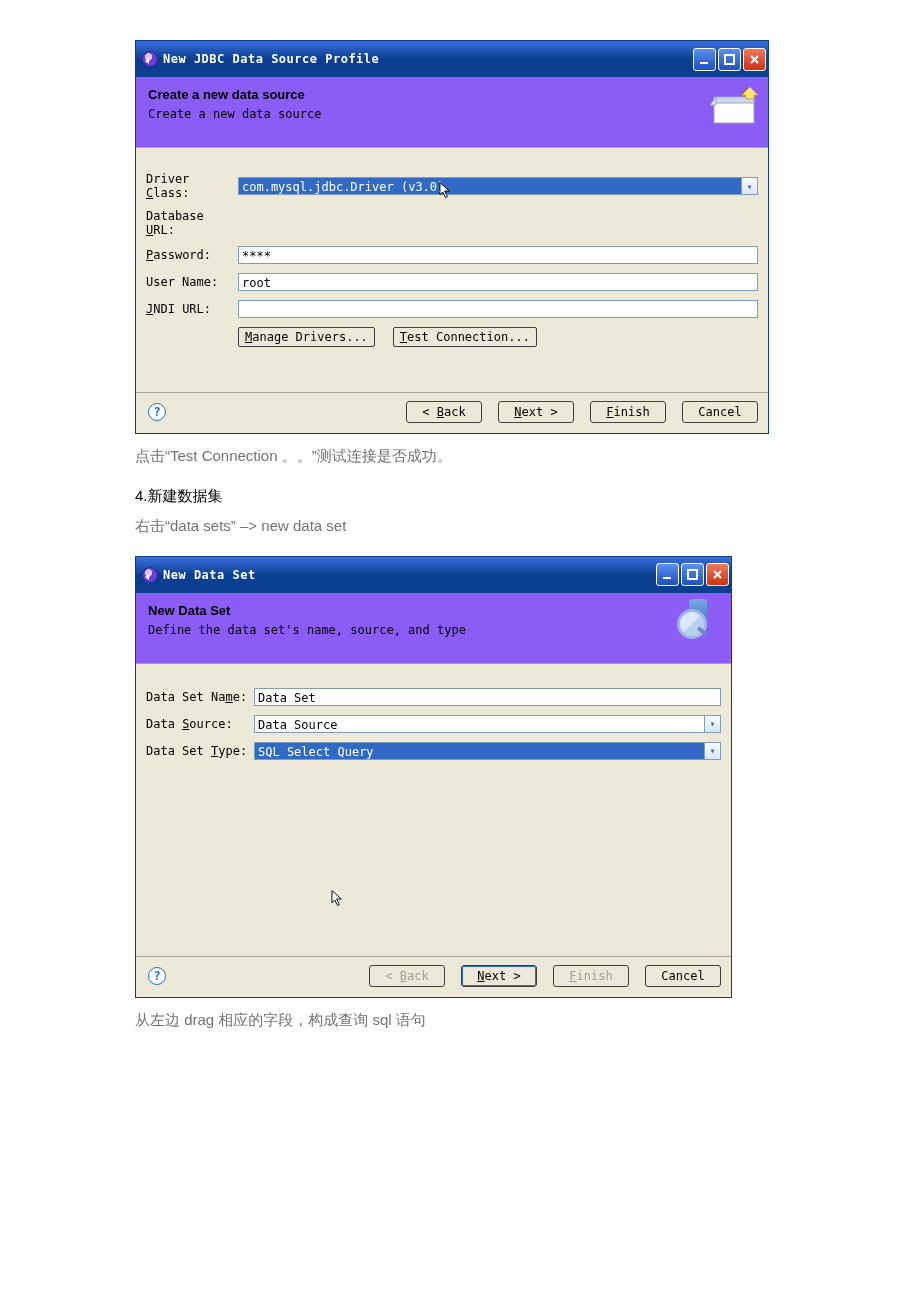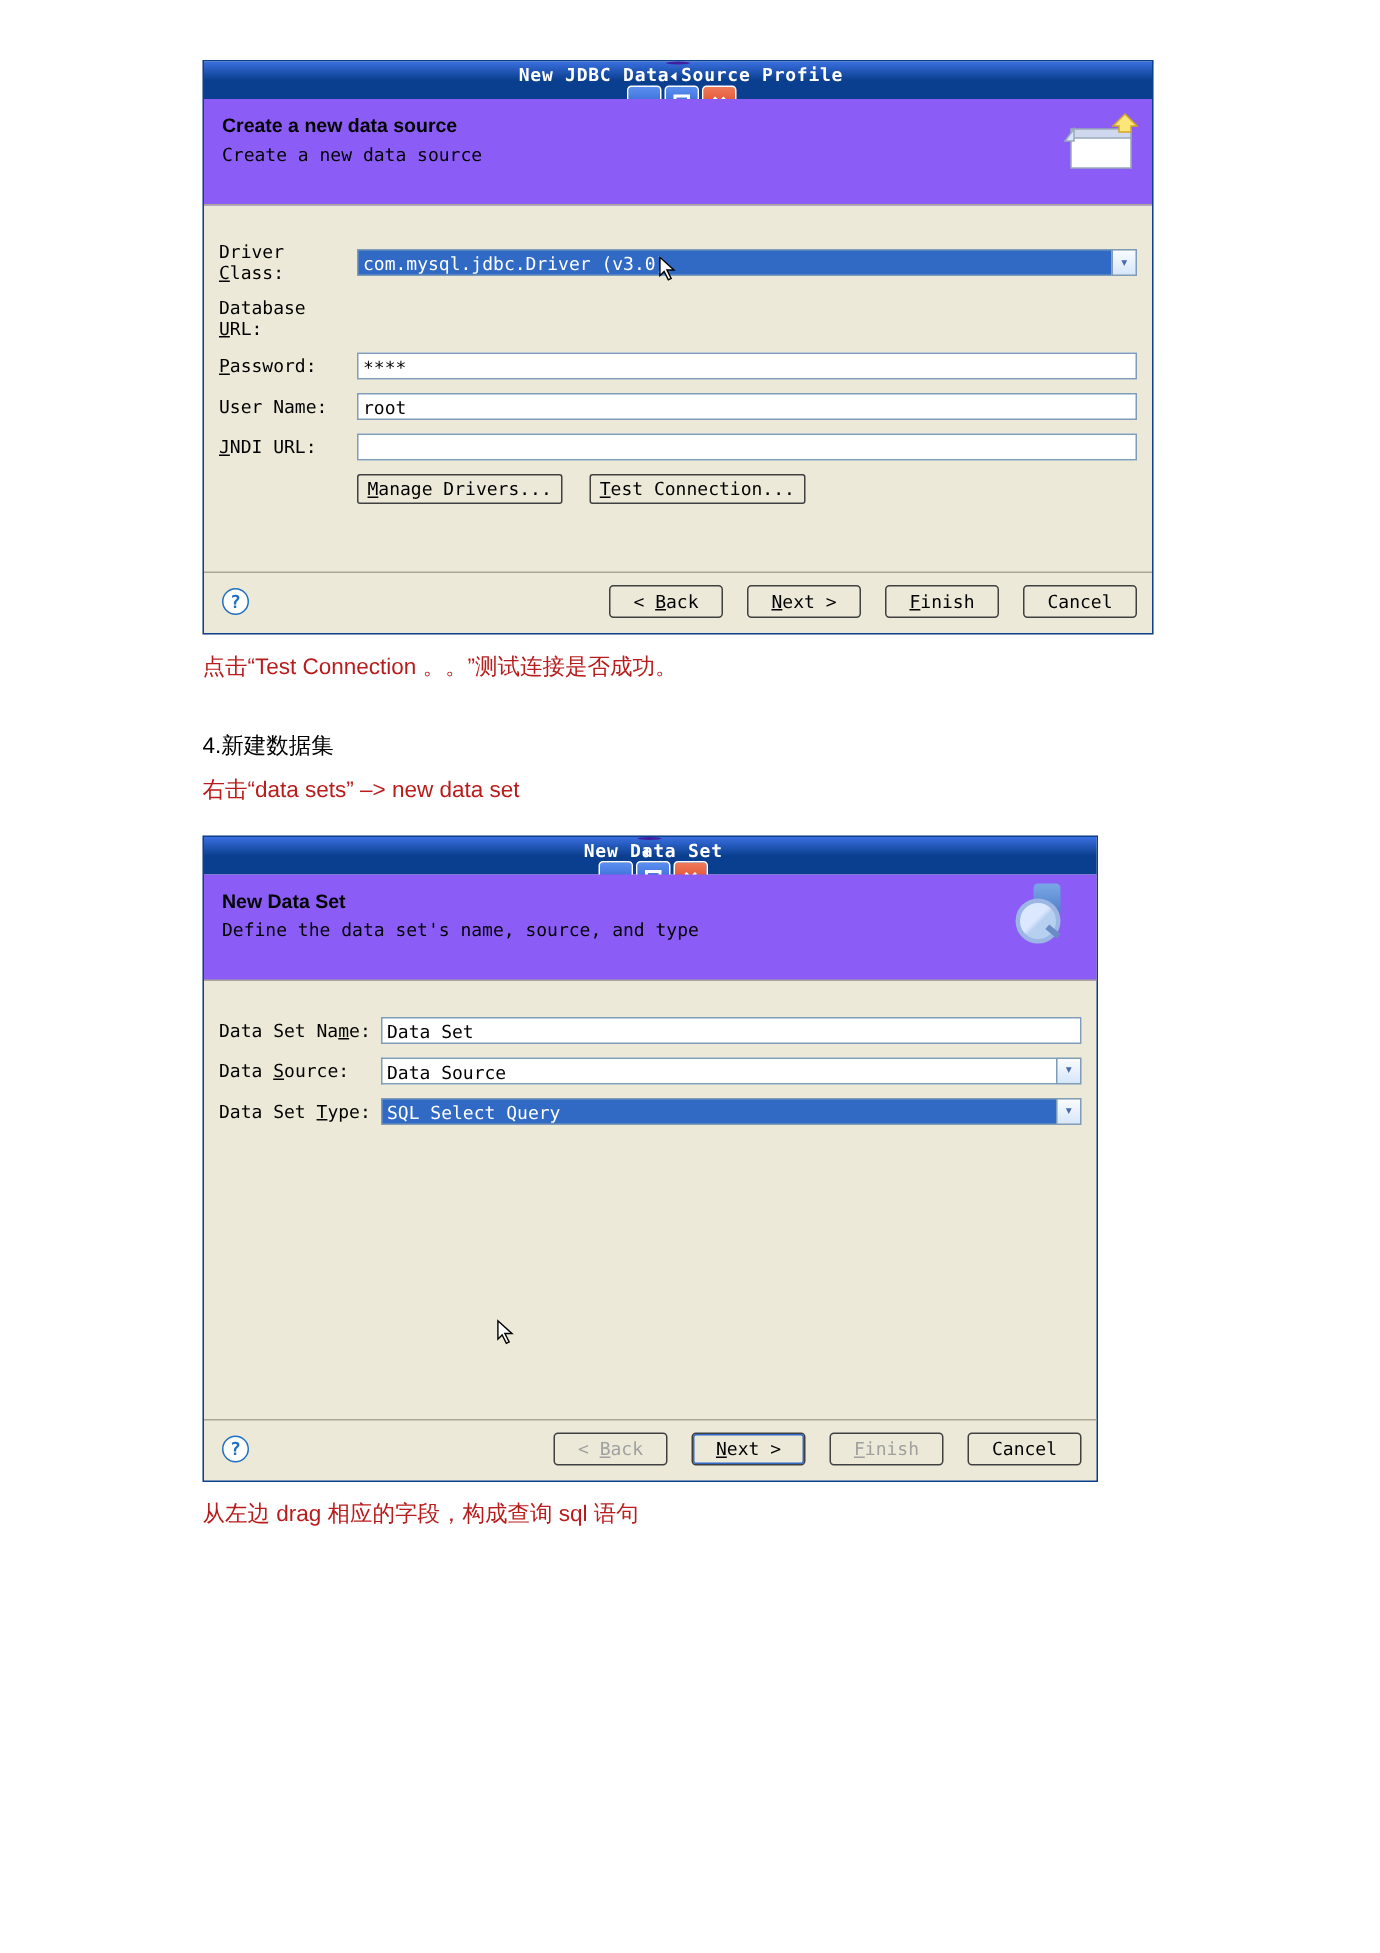--- a/index.html
+++ b/index.html
@@ -14,30 +14,29 @@
   }
   
   .window {
     border: 1px solid #0a3f8f;
     background: #ece9d8;
     margin-bottom: 10px;
   }
   .w1 { width: 632px; }
   .w2 { width: 595px; }
   .titlebar {
-    height: 25px;
+    height: 36px;
     background: linear-gradient(to bottom, #3a6fe0 0%, #0a3f8f 50%, #0a3f8f 100%);
     color: #fff;
     display: flex;
     align-items: center;
     padding: 0 2px 0 6px;
     font-family: "SimSun","NSimSun",monospace;
     font-size: 12px;
     font-weight: bold;
-    flex-direction: column;
   }
   .title-icon {
     width: 14px; height: 14px;
     border-radius: 50%;
     background: radial-gradient(circle at 40% 35%, #d8c8ff 0 30%, #6a3fd0 31% 100%);
     border: 1px solid #4020a0;
     position: relative;
     margin-right: 5px;
   }
   .title-icon::after{
@@ -173,26 +172,26 @@
     font-size: 12px;
     color: #000;
     cursor: pointer;
   }
   .navbtn.disabled { color: #a0a0a0; }
   .navbtn.default { box-shadow: inset 0 0 0 1px #316ac5; }
 
   
   .bodytext {
     font-size: 15px;
-    color: #b91c1c;
+    color: #737373;
     line-height: 1.55;
     margin: 8px 0 18px 0;
   }
   .bodytext.sm { font-size: 15px; }
-  .section-h { font-size: 15px; margin-top: 32px; margin-bottom: 2px; }
+  .section-h { font-size: 15px; margin-top: 20px; margin-bottom: 2px; }
 
   
   .cursor-arrow {
     position: absolute;
     width: 15px; height: 20px;
     pointer-events: none;
   }
   .cursor-arrow svg { width: 100%; height: 100%; }
 
   

